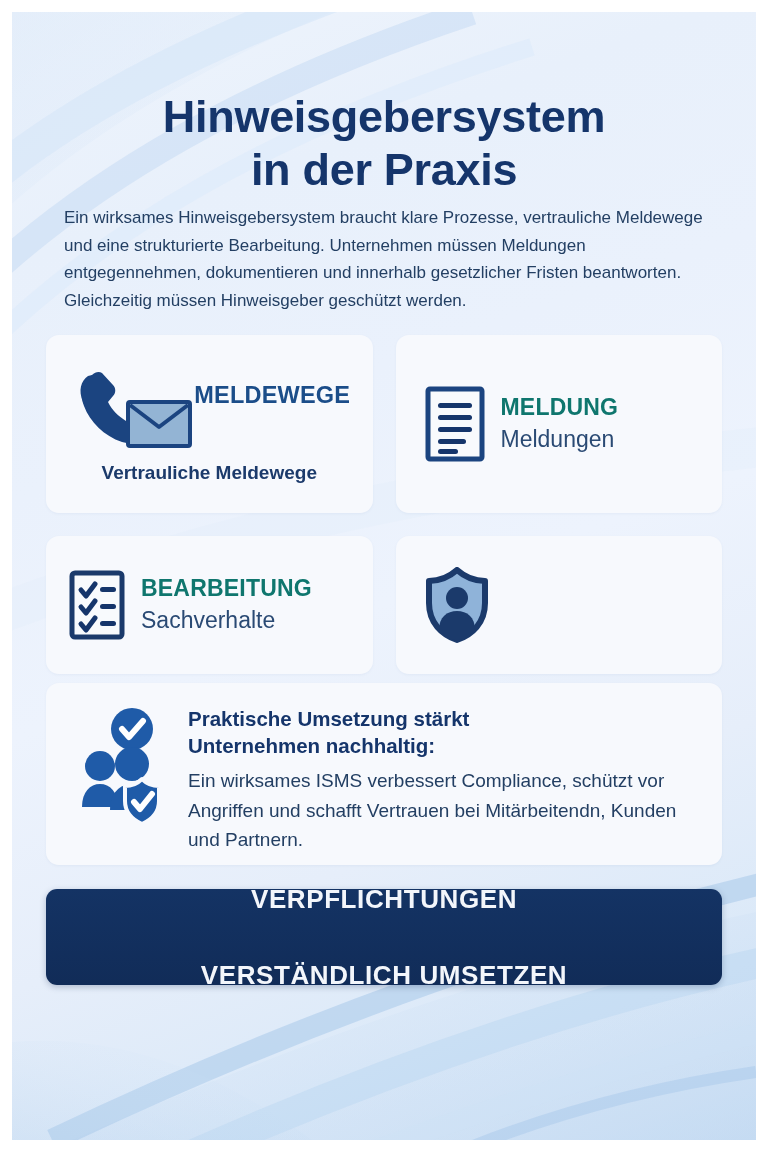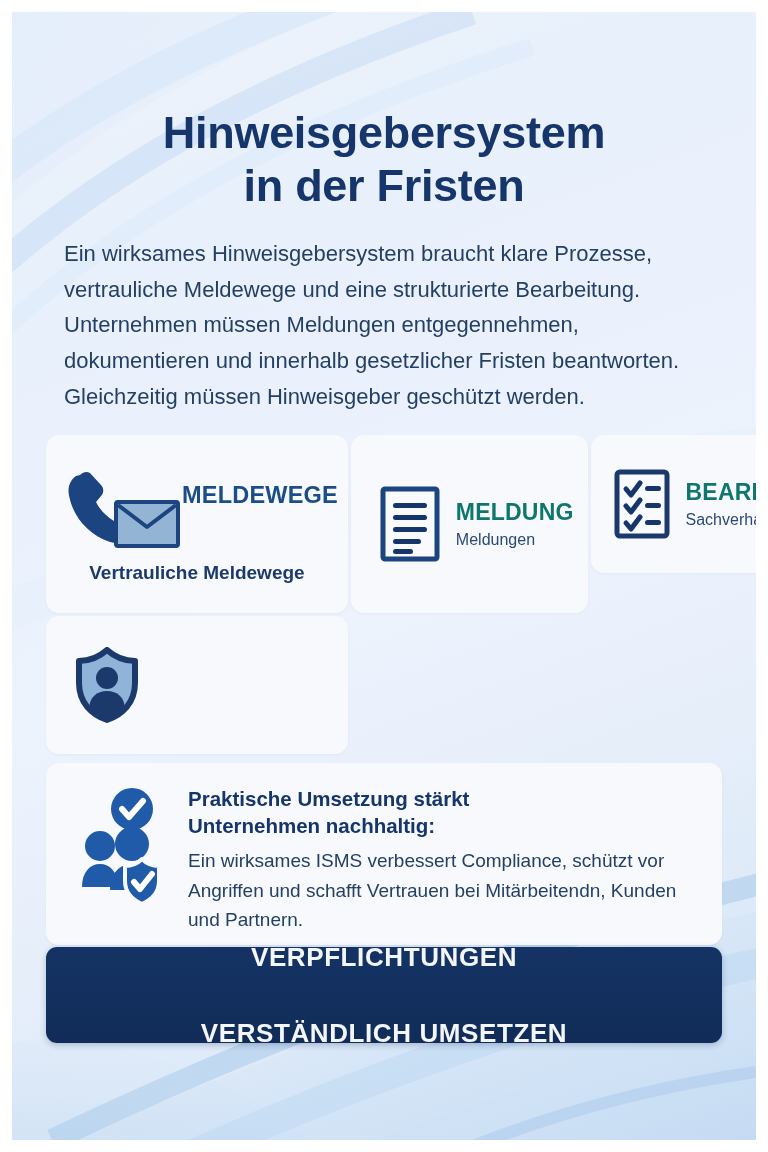--- a/index.html
+++ b/index.html
@@ -41,54 +41,54 @@
     width: 100%;
     height: 100%;
     pointer-events: none;
   }
 
   
   .content {
     position: relative;
     width: 100%;
     height: 100%;
-    padding: 16px 34px;
+    padding: 0 34px;
     z-index: 3;
     border-radius: 14px;
   }
 
   
   .title-block {
     padding-top: 78px;
     text-align: center;
   }
   .title-line {
     font-size: 45px;
     font-weight: bold;
     color: #15356b;
     line-height: 1.18;
     letter-spacing: -0.3px;
   }
 
   
   .intro {
-    margin-top: 24px;
+    margin-top: 8px;
     padding: 0 10px 0 18px;
-    font-size: 22px;
+    font-size: 17px;
     line-height: 1.62;
     color: #233f63;
     text-align: left;
   }
 
   
   .grid {
     margin-top: 21px;
     display: grid;
-    grid-template-columns: 1fr 1fr 1fr;
-    gap: 3px;
+    grid-template-columns: 1fr 1fr;
+    gap: 23px;
   }
 
   .card {
     background: #f7f9fd;
     border-radius: 13px;
     box-shadow: 0 1px 3px rgba(30, 70, 130, 0.05);
   }
 
   .card.row1 { height: 178px; }
   .card.row2 { height: 138px; }
@@ -135,21 +135,21 @@
   .card-h-icon { flex: 0 0 auto; }
   .card-h-text { display: flex; flex-direction: column; }
   .card-h-title {
     font-size: 23px;
     font-weight: bold;
     color: #0f766e;
     letter-spacing: 0.2px;
     line-height: 1.25;
   }
   .card-h-desc {
-    font-size: 16px;
+    font-size: 23px;
     color: #2a4straight;
     color: #2a4straight;
     color: #2b4straight;
     color: #2a4a74;
     line-height: 1.38;
     margin-top: 2px;
   }
 
   
   .highlight {
@@ -173,21 +173,21 @@
   }
   .highlight-body {
     margin-top: 7px;
     font-size: 19px;
     line-height: 1.55;
     color: #233f63;
   }
 
   
   .banner {
-    margin-top: 2px;
+    margin-top: 24px;
     background: linear-gradient(180deg, #143364 0%, #112c58 100%);
     border-radius: 11px;
     height: 96px;
     display: flex;
     flex-direction: column;
     align-items: center;
     justify-content: center;
     box-shadow: 0 2px 6px rgba(15, 40, 85, 0.25);
     gap: 39px;
   }
@@ -234,21 +234,21 @@
     <path d="M 800 1010 C 650 1040, 450 1100, 230 1190" stroke="#cfe2f7" stroke-width="20" fill="none" opacity="0.45"></path>
     <path d="M 744 1060 C 640 1075, 520 1105, 400 1160" stroke="#9fc3e8" stroke-width="12" fill="none" opacity="0.4"></path>
 
     <path d="M -60 1040 C 60 1010, 180 1040, 300 1128 L -60 1128 Z" fill="url(#wg3)" opacity="0.35"></path>
   </svg>
 
   <div class="content">
 
     <div class="title-block">
       <div class="title-line">Hinweisgebersystem</div>
-      <div class="title-line">in der Fristen</div>
+      <div class="title-line">in der Praxis</div>
     </div>
 
     <p class="intro">Ein wirksames Hinweisgebersystem braucht klare Prozesse, vertrauliche Meldewege und eine strukturierte Bearbeitung. Unternehmen müssen Meldungen entgegennehmen, dokumentieren und innerhalb gesetzlicher Fristen beantworten. Gleichzeitig müssen Hinweisgeber geschützt werden.</p>
 
     <div class="grid">
 
       <div class="card row1 card-a">
         <div class="card-a-top">
           <svg width="128" height="92" viewBox="0 0 128 92">
 

